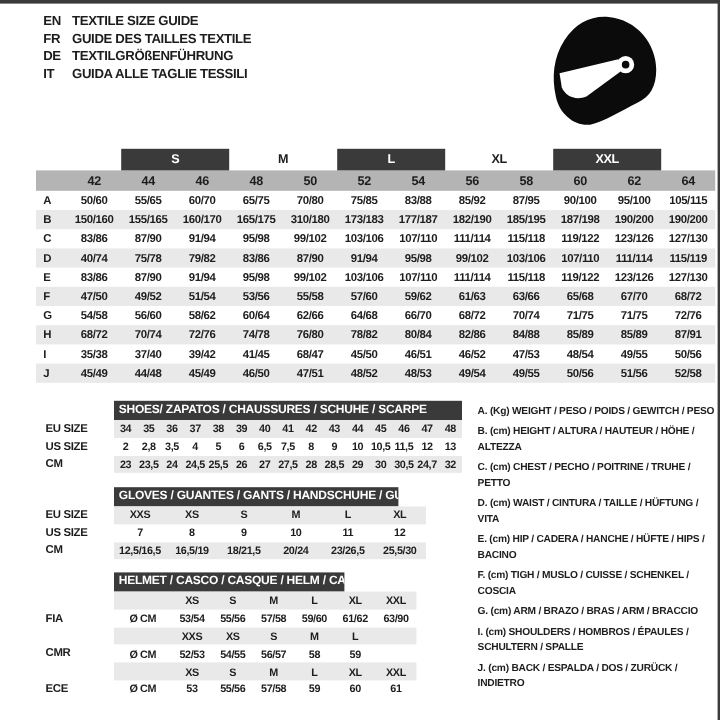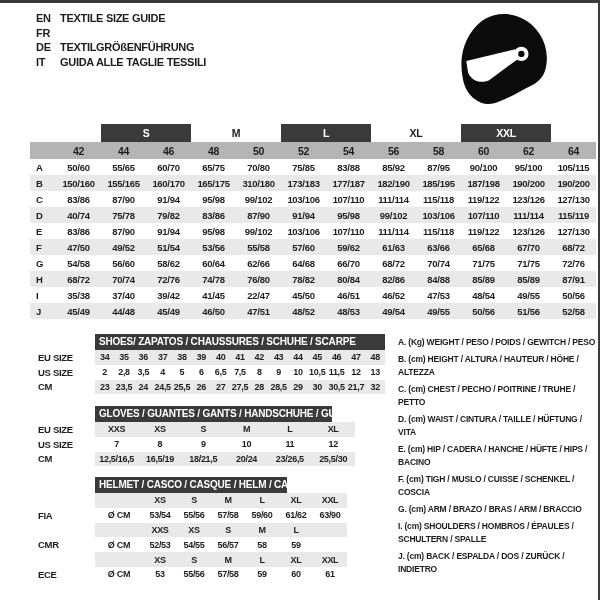--- a/index.html
+++ b/index.html
@@ -43,20 +43,21 @@
 
 <div class="page">
 
   <div class="langs">
       <div class="lang-line">
         <span class="lang-code">EN</span>
         <span class="lang-text">TEXTILE SIZE GUIDE</span>
       </div>
       <div class="lang-line">
         <span class="lang-code">FR</span>
+        <span class="lang-text">GUIDE DES TAILLES TEXTILE</span>
       </div>
       <div class="lang-line">
         <span class="lang-code">DE</span>
         <span class="lang-text">TEXTILGRÖßENFÜHRUNG</span>
       </div>
       <div class="lang-line">
         <span class="lang-code">IT</span>
         <span class="lang-text">GUIDA ALLE TAGLIE TESSILI</span>
       </div>
     </div>
@@ -214,21 +215,21 @@
         <div class="cell" style="width: 45px;">85/89</div>
         <div class="cell" style="width: 45px;">85/89</div>
         <div class="cell" style="width: 45px;">87/91</div>
       </div>
       <div class="trow">
         <div class="cell lc">I</div>
         <div class="cell" style="width: 45px;">35/38</div>
         <div class="cell" style="width: 45px;">37/40</div>
         <div class="cell" style="width: 45px;">39/42</div>
         <div class="cell" style="width: 45px;">41/45</div>
-        <div class="cell" style="width: 45px;">22/47</div>
+        <div class="cell" style="width: 45px;">68/47</div>
         <div class="cell" style="width: 45px;">45/50</div>
         <div class="cell" style="width: 45px;">46/51</div>
         <div class="cell" style="width: 45px;">46/52</div>
         <div class="cell" style="width: 45px;">47/53</div>
         <div class="cell" style="width: 45px;">48/54</div>
         <div class="cell" style="width: 45px;">49/55</div>
         <div class="cell" style="width: 45px;">50/56</div>
       </div>
       <div class="trow stripe">
         <div class="cell lc">J</div>
@@ -299,21 +300,21 @@
             <div class="cell" style="width: 19.33px;">24,5</div>
             <div class="cell" style="width: 19.33px;">25,5</div>
             <div class="cell" style="width: 19.33px;">26</div>
             <div class="cell" style="width: 19.33px;">27</div>
             <div class="cell" style="width: 19.33px;">27,5</div>
             <div class="cell" style="width: 19.33px;">28</div>
             <div class="cell" style="width: 19.33px;">28,5</div>
             <div class="cell" style="width: 19.33px;">29</div>
             <div class="cell" style="width: 19.33px;">30</div>
             <div class="cell" style="width: 19.33px;">30,5</div>
-            <div class="cell" style="width: 19.33px;">21,7</div>
+            <div class="cell" style="width: 19.33px;">24,7</div>
             <div class="cell" style="width: 19.33px;">32</div>
           </div>
         </div>
       </div>
   </div>
 
   <div class="mini" style="top:403px;">
     <div class="bar" style="width:237px;">GLOVES / GUANTES / GANTS / HANDSCHUHE / GUANTI</div>
     <div>
         <div class="mini-row">

